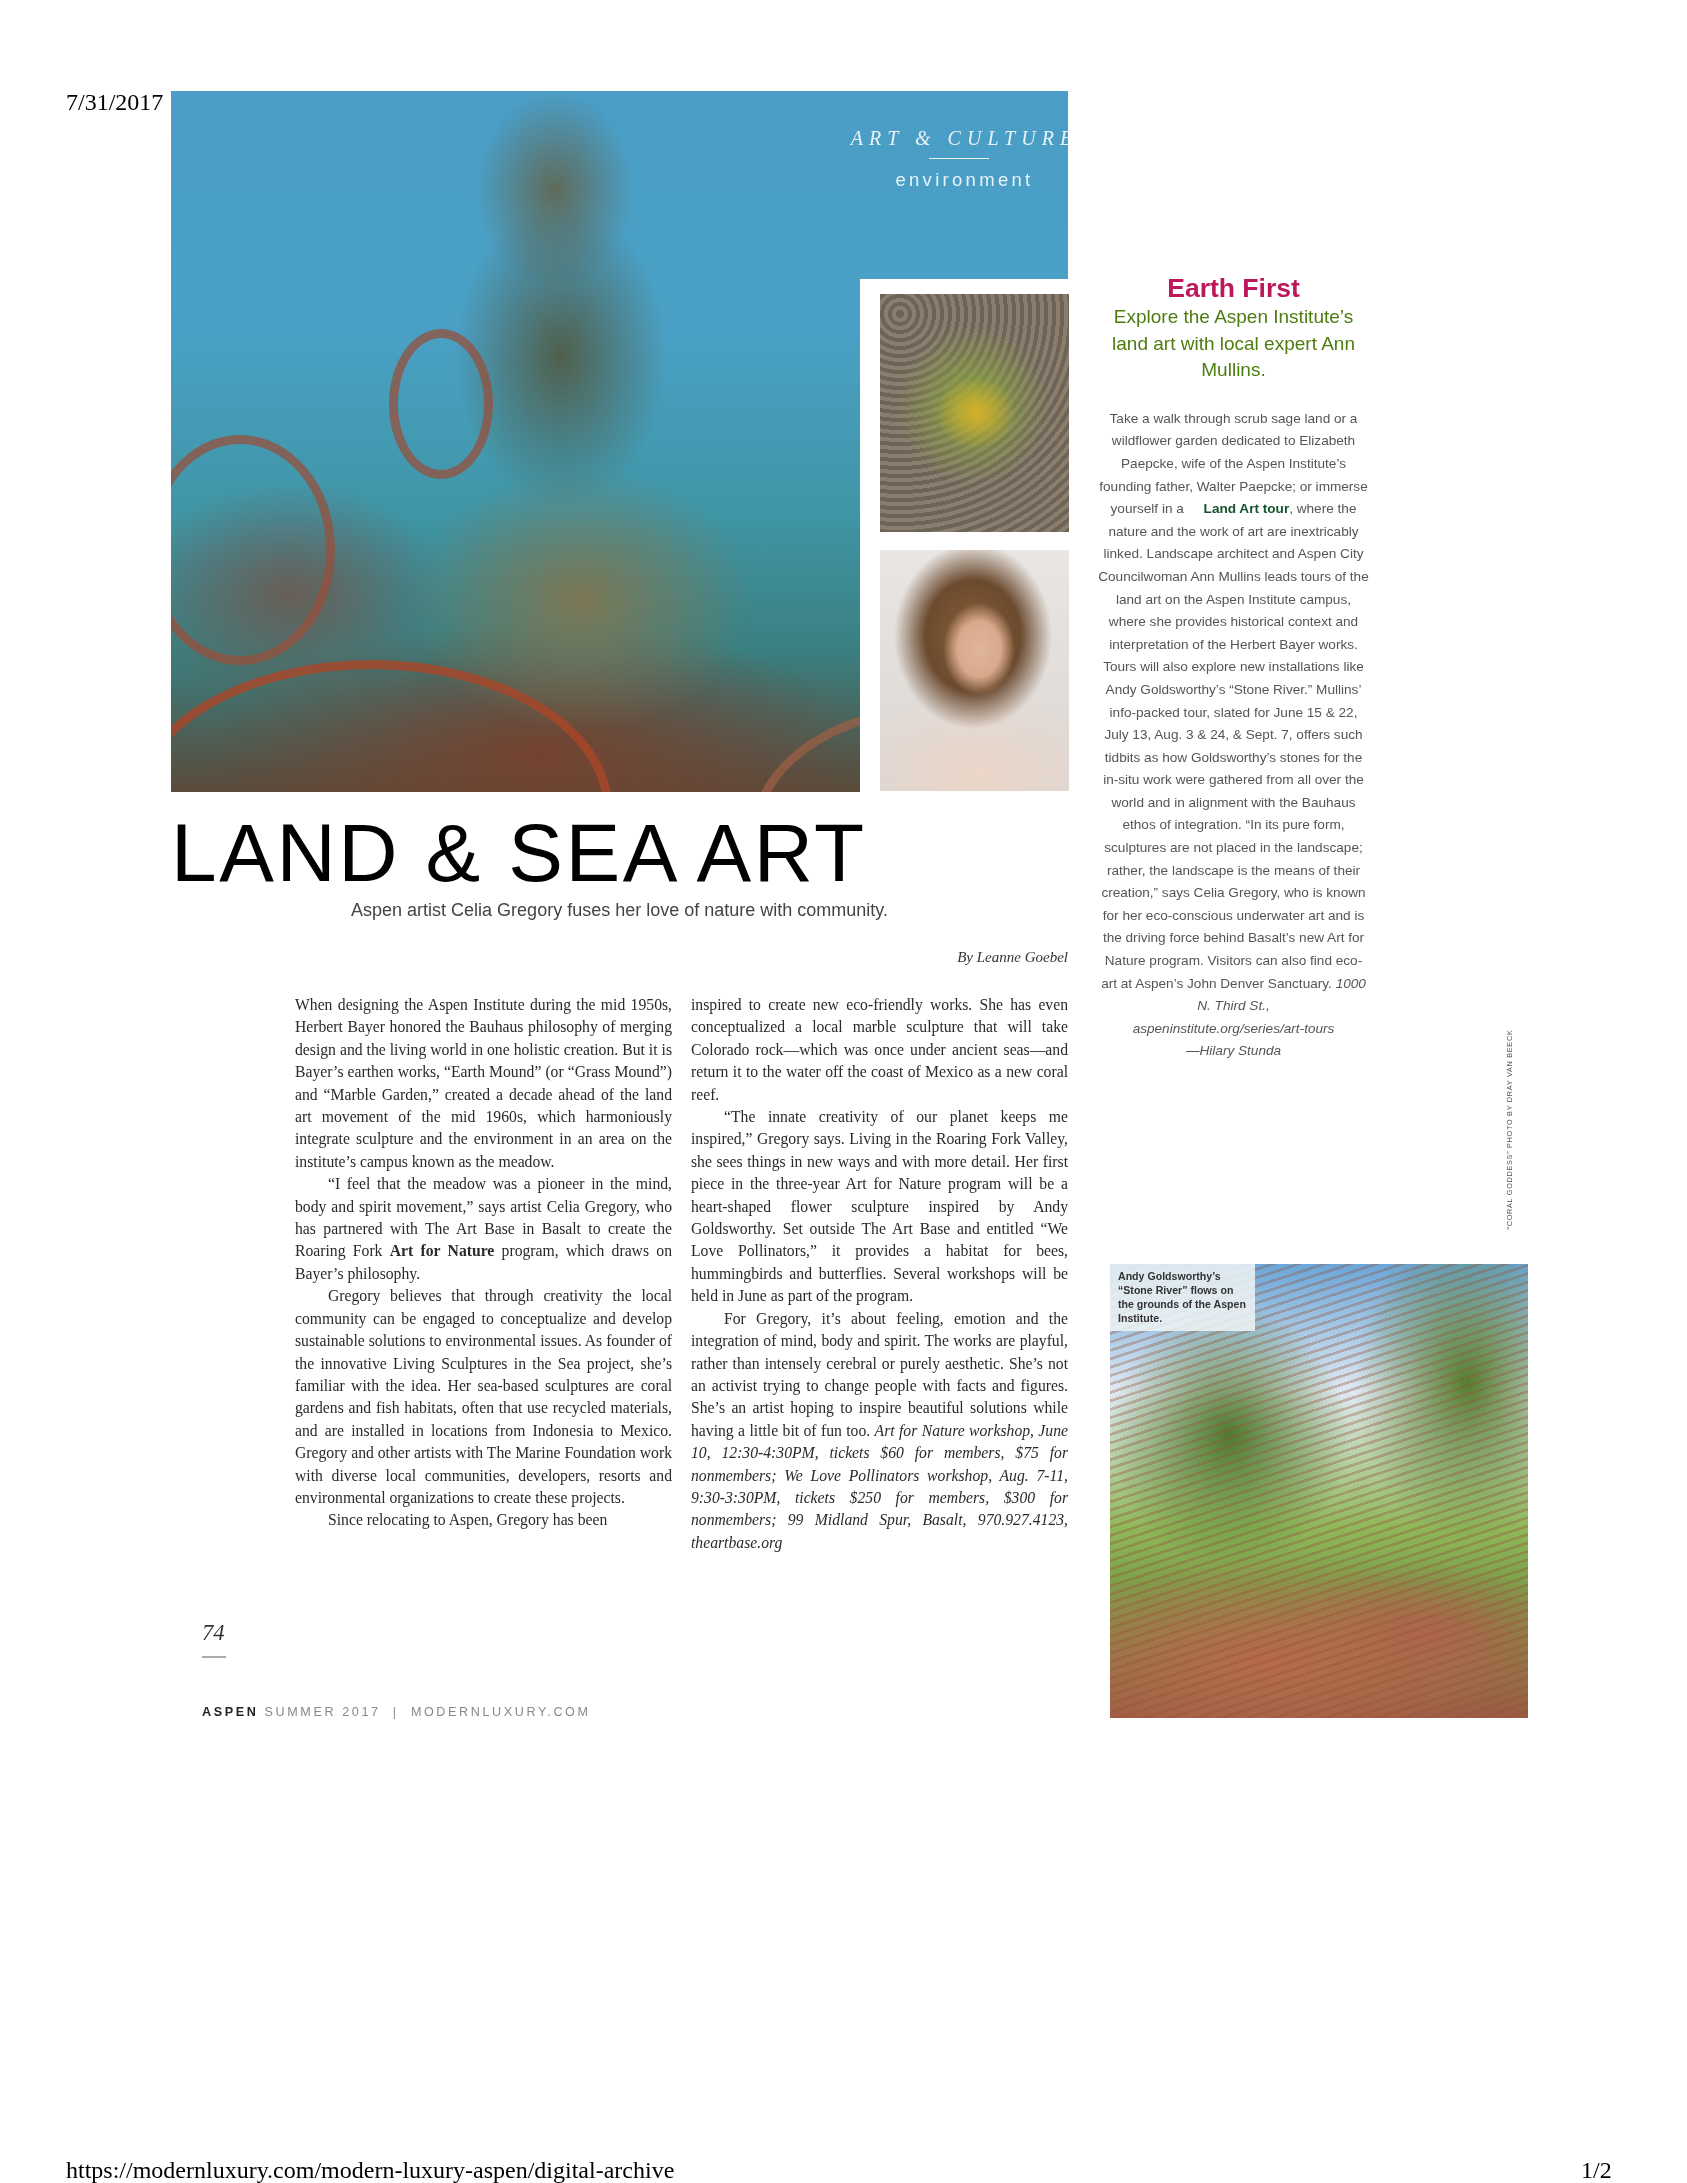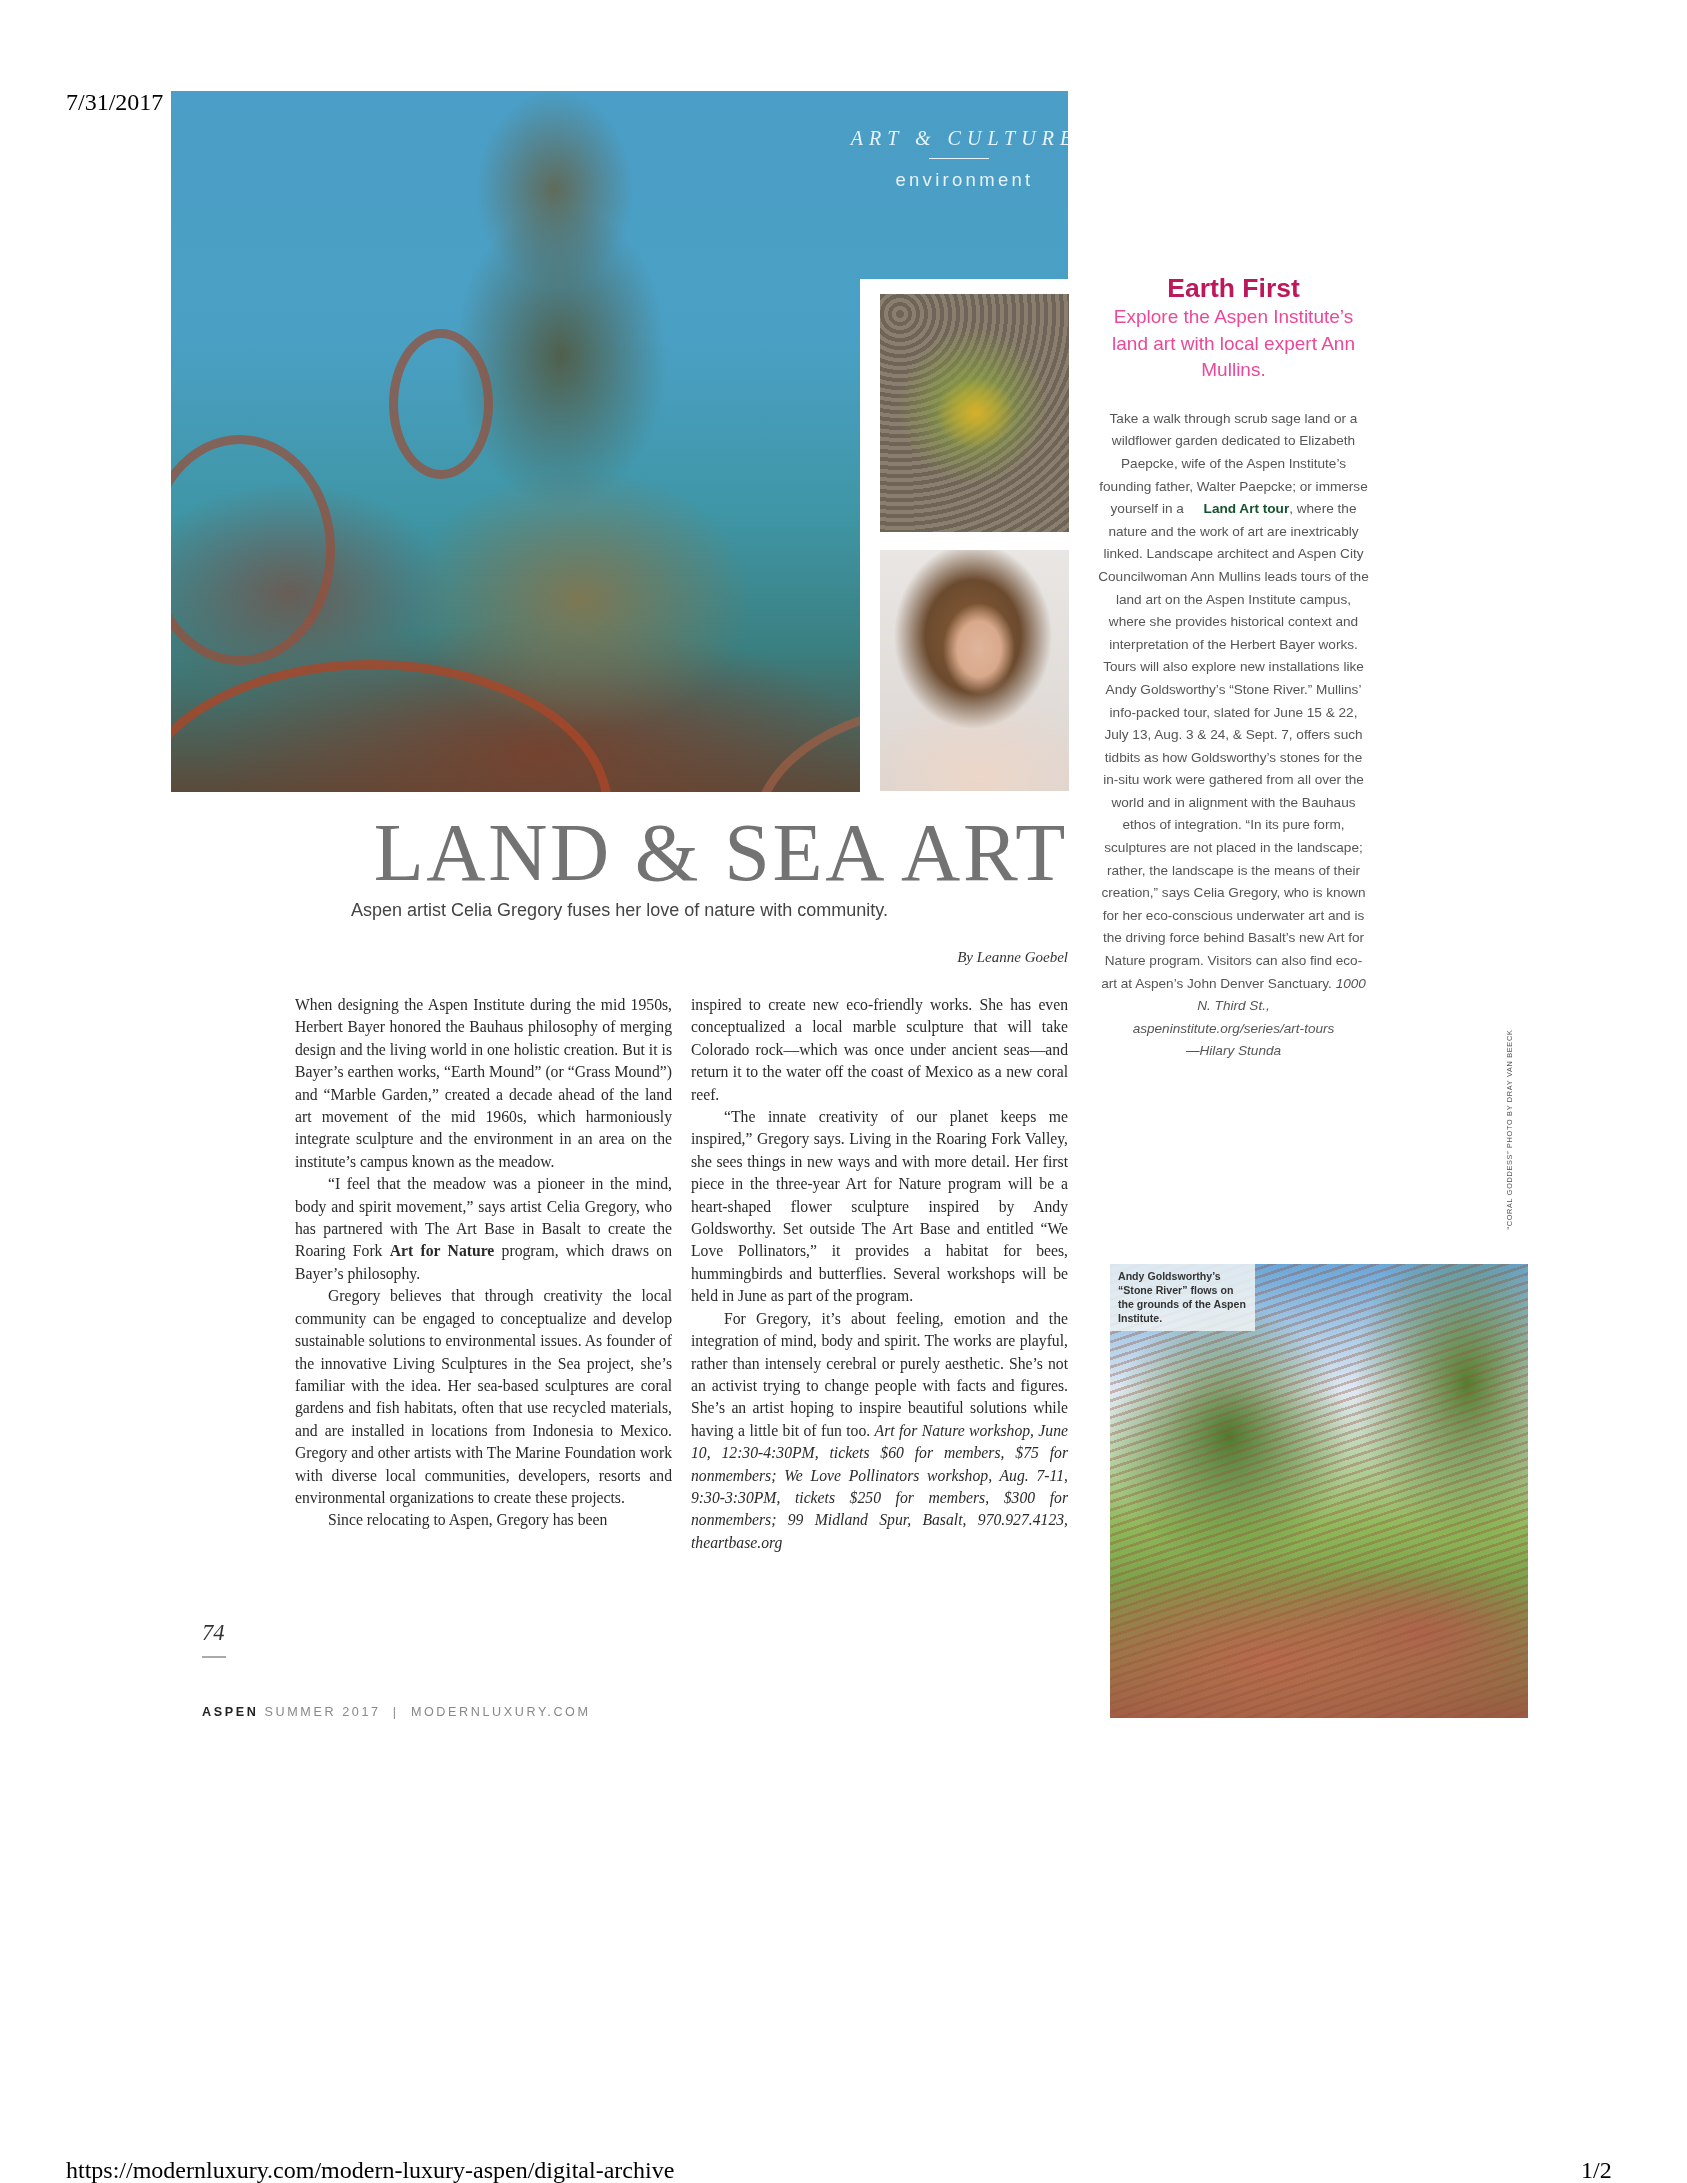--- a/index.html
+++ b/index.html
@@ -30,39 +30,39 @@
       radial-gradient(ellipse 76px 79px at 93px 112px, rgba(140,170,60,.95), rgba(140,170,60,0) 100%),
       repeating-radial-gradient(circle at 20px 20px,#6e6458 0 4px,#8a7e6e 4px 8px),
       #7a705f;}
   #portrait-photo{left:880px;top:550px;width:189px;height:241px;overflow:hidden;
     background:
       radial-gradient(ellipse 36px 46px at 99px 99px,#e0b59b,#d9a98c 60%,rgba(217,169,140,0) 100%),
       radial-gradient(ellipse 79px 93px at 93px 86px,#8a5f38,#6b4a2e 60%,rgba(107,74,46,0) 100%),
       radial-gradient(ellipse 132px 79px at 99px 225px,#ecd6c8,rgba(236,214,200,0) 100%),
       linear-gradient(180deg,#e9e6e3,#dcd6d2);}
   
-  #headline{left:171px;top:806px;width:897px;text-align:right;font-family:Liberation Serif, serif;font-size:82px;letter-spacing:2.6px;color:#737373;line-height:93px;}
+  #headline{left:171px;top:806px;width:897px;text-align:left;font-family:Liberation Sans, sans-serif;font-size:82px;letter-spacing:2.6px;color:#000000;line-height:93px;}
   #dek{left:171px;top:900px;width:897px;text-align:center;font-family:"Liberation Sans",sans-serif;font-size:18px;color:#444;}
   #byline{left:171px;top:949px;width:897px;text-align:right;font-style:italic;font-size:15px;color:#333;}
   
   .col{top:994px;width:377px;font-size:15.7px;line-height:22.4px;text-align:justify;color:#2a2a2a;}
   .col p{margin:0;}
   .col p.ind{text-indent:33px;}
   #col-1{left:295px;}
   #col-2{left:691px;}
   .info{font-style:italic;margin-top:16px;}
   
   #page-num{left:202px;top:1620px;font-style:italic;font-size:22.5px;color:#333;}
   #folio-rule{left:202px;top:1656px;width:24px;height:2px;background:#aaa;}
   #folio{left:202px;top:1673px;font-family:"Liberation Sans",sans-serif;font-size:12.6px;letter-spacing:2.6px;color:#888;margin-top:32px;}
   #folio b{color:#222;}
   
   #sidebar{left:1098px;top:273px;width:271px;text-align:center;font-family:"Liberation Sans",sans-serif;}
   #sidebar-title{font-size:26.5px;font-weight:bold;color:#be185d;line-height:30px;}
-  #sidebar-dek{font-size:19px;line-height:26.5px;color:#ec4899;margin-top:1.3px;}
+  #sidebar-dek{font-size:19px;line-height:26.5px;color:#4d7c0f;margin-top:1.3px;}
   #sidebar-body{margin-top:24px;font-size:13.6px;line-height:22.6px;color:#555;}
   #sidebar-body b{color:#14532d;margin-left:16px;}
   #photo-credit{left:1403px;top:1125px;width:212px;font-family:"Liberation Sans",sans-serif;font-size:7.3px;letter-spacing:0.7px;color:#555;transform:rotate(-90deg);transform-origin:center;white-space:nowrap;text-align:center;}
   
   #stone-photo{left:1110px;top:1264px;width:418px;height:454px;overflow:hidden;
     background:
       repeating-linear-gradient(-18deg,rgba(176,96,70,.0) 0 5.3px,rgba(150,80,56,.35) 5.3px 8px),
       radial-gradient(ellipse 251px 106px at 159px 397px,#b86a4c,rgba(184,106,76,0) 100%),
       radial-gradient(ellipse 152px 73px at 311px 370px,#a9614a,rgba(169,97,74,0) 100%),
       radial-gradient(ellipse 119px 132px at 119px 172px,#4e7a2e,rgba(78,122,46,0) 100%),

